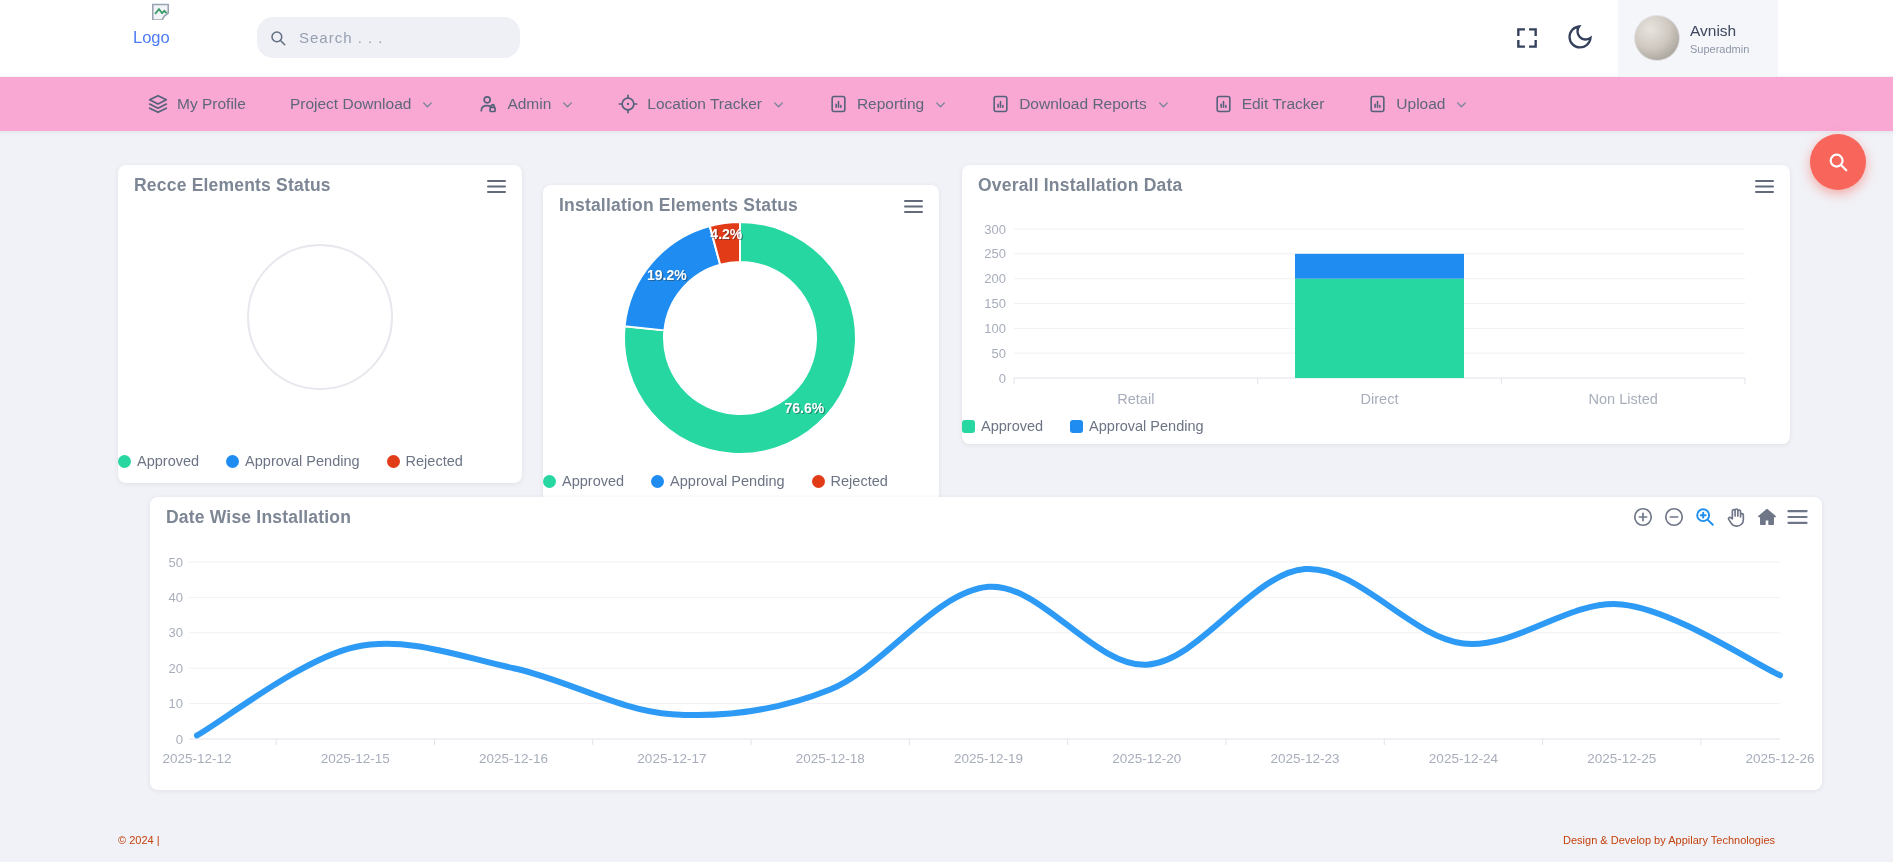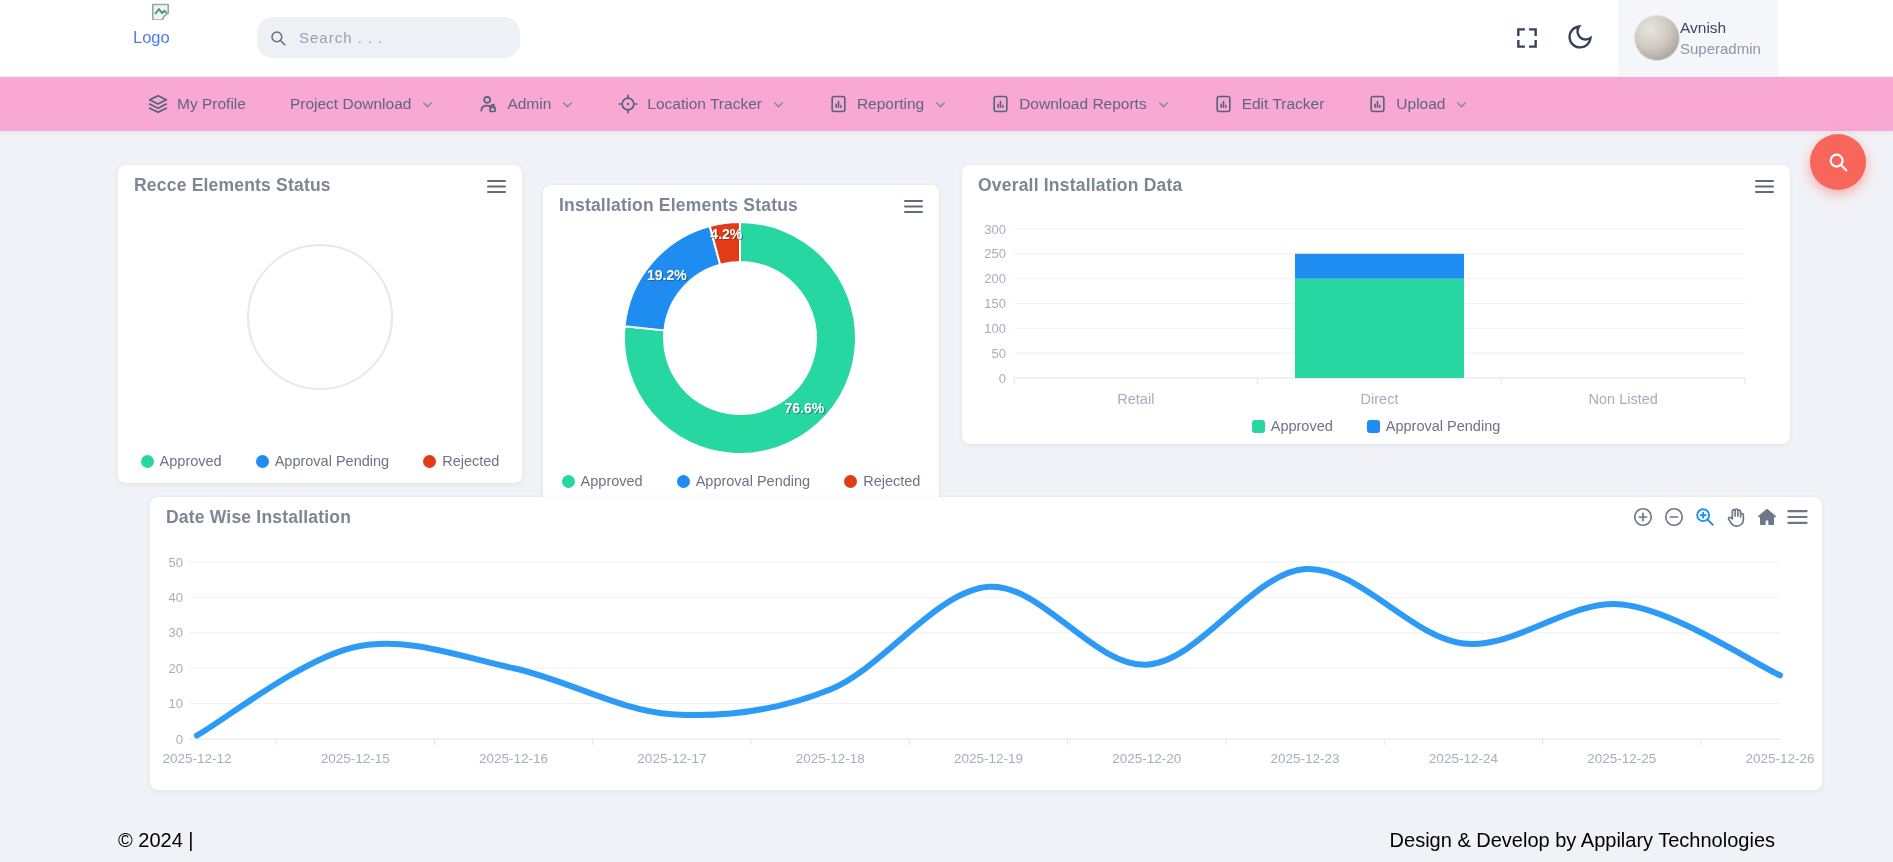--- a/index.html
+++ b/index.html
@@ -16,58 +16,58 @@
                    font-size:15px;color:#3c485e;font-family:"Liberation Sans",sans-serif;}
   .searchbox input::placeholder{color:#97a0b1;letter-spacing:1px;}
   .topbar-btn{position:absolute;background:none;border:none;padding:0;color:#35415c;cursor:pointer;}
   .btn-fullscreen{left:1514px;top:25px;}
   .btn-moon{left:1566px;top:23px;}
   .user-area{position:absolute;left:1618px;top:0;width:160px;height:76px;background:#f5f6f9;
              display:flex;align-items:center;cursor:pointer;}
   .avatar{width:44px;height:44px;border-radius:50%;margin-left:16px;flex:0 0 auto;
           background:radial-gradient(circle at 35% 30%,#e8e4de 0%,#cfc9c1 45%,#a9a49c 80%,#8e8a84 100%);
           border:1px solid #e2e2e6;}
-  .user-texts{margin-left:0;display:flex;flex-direction:column;}
+  .user-texts{margin-left:10px;display:flex;flex-direction:column;}
   .user-name{font-size:15.5px;color:#3c485e;}
-  .user-role{font-size:15px;color:#8d96a8;margin-top:3px;}
+  .user-role{font-size:11px;color:#8d96a8;margin-top:3px;}
   
   .navbar{position:absolute;top:76px;left:0;width:1893px;height:55px;background:#f9a8d4;
           border-top:1px solid #f3f4f8;box-shadow:0 2px 3px rgba(30,40,60,0.05);
           display:flex;align-items:center;padding-left:148px;gap:44px;box-sizing:border-box;}
   .nav-item{display:flex;align-items:center;gap:9px;color:#5d6779;font-size:15.5px;
             white-space:nowrap;cursor:pointer;}
   .nav-item .chev{color:#7a8497;margin-left:1px;display:flex;}
   .nav-item .nav-ico{display:flex;color:#55617a;}
   
   .card{position:absolute;background:#ffffff;border-radius:8px;box-shadow:0 1px 5px rgba(30,40,70,0.08);}
   #card-recce{left:118px;top:165px;width:404px;height:318px;}
   #card-install{left:543px;top:165px;width:396px;height:318px;margin-top:20px;}
   #card-overall{left:962px;top:165px;width:828px;height:279px;}
   #card-datewise{left:118px;top:497px;width:1672px;height:293px;margin-left:32px;}
   .card-title{position:absolute;top:10px;left:16px;font-size:17.5px;font-weight:bold;
               color:#7d8694;letter-spacing:.2px;}
   .card-menu{position:absolute;top:14px;right:16px;color:#636b7b;cursor:pointer;background:none;border:none;padding:0;}
-  .legend{position:absolute;bottom:14px;left:0;right:0;display:flex;justify-content:center;
-          align-items:center;gap:34px;}
+  .legend{position:absolute;bottom:14px;left:0;right:0;display:flex;justify-content:flex-start;
+          align-items:center;gap:27px;}
   .legend-item{display:flex;align-items:center;gap:6px;font-size:14.5px;color:#6c7484;cursor:pointer;}
   .marker-dot{width:13px;height:13px;border-radius:50%;}
   .marker-sq{width:13px;height:13px;border-radius:3px;}
   .chart-svg{position:absolute;left:0;top:0;}
   
   .apex-toolbar{position:absolute;top:9px;right:14px;display:flex;align-items:center;gap:9px;}
   .tool-btn{background:none;border:none;padding:0;color:#6e7687;cursor:pointer;display:flex;}
   .tool-btn.active{color:#1f8ef1;}
   
   .fab{position:absolute;left:1810px;top:134px;width:56px;height:56px;border-radius:50%;
        background:#f8655a;color:#ffffff;border:none;cursor:pointer;display:flex;align-items:center;
        justify-content:center;box-shadow:0 4px 12px rgba(248,101,90,0.5);}
   
   .footer{position:absolute;left:0;top:818px;width:1893px;height:44px;display:flex;
           align-items:center;justify-content:space-between;box-sizing:border-box;
-          padding:0 118px;color:#000000;font-size:20px;}
+          padding:0 118px;color:#c2410c;font-size:11px;}
 </style>
 </head>
 <body>
 
 <div id="screen">
 
   <header class="topbar">
     <div class="logo-wrap">
       <span>
         <svg width="19" height="17" viewBox="0 0 24 22" fill="none" stroke="#9aa3b2" stroke-width="2">

